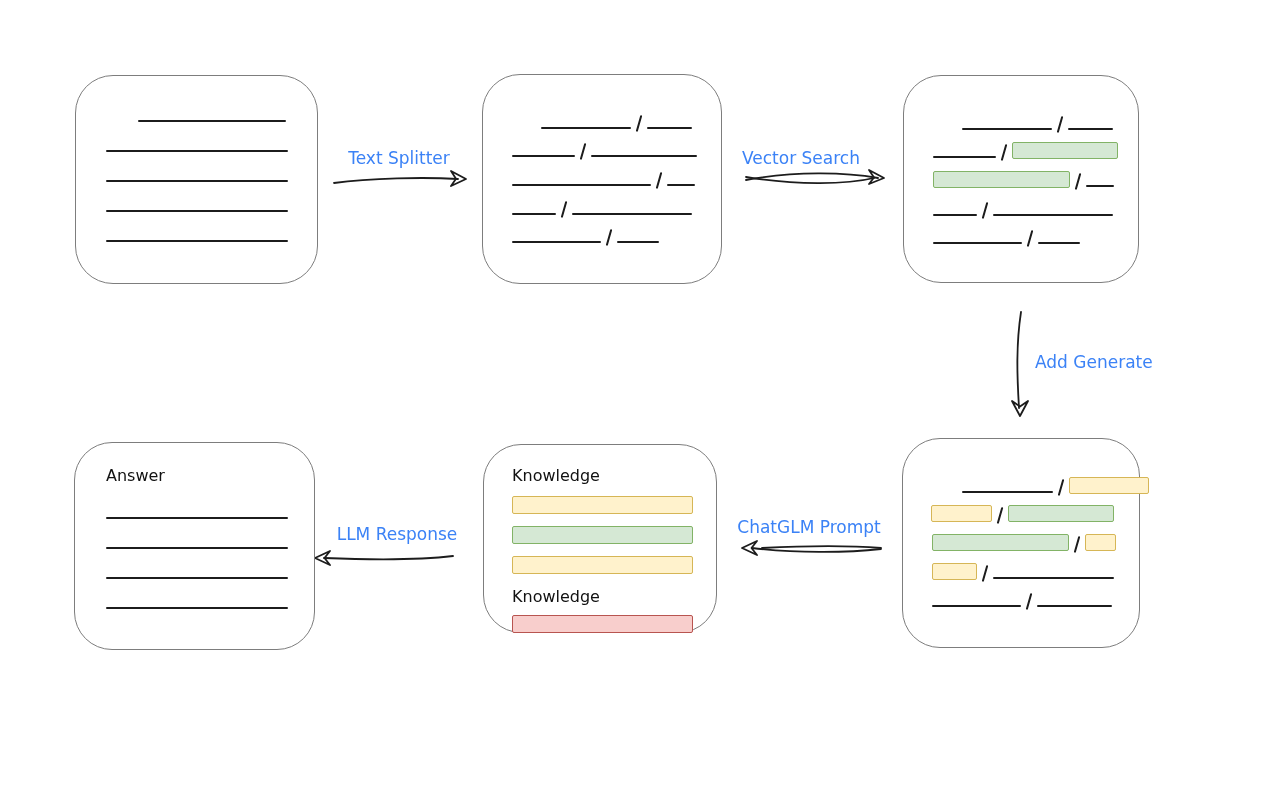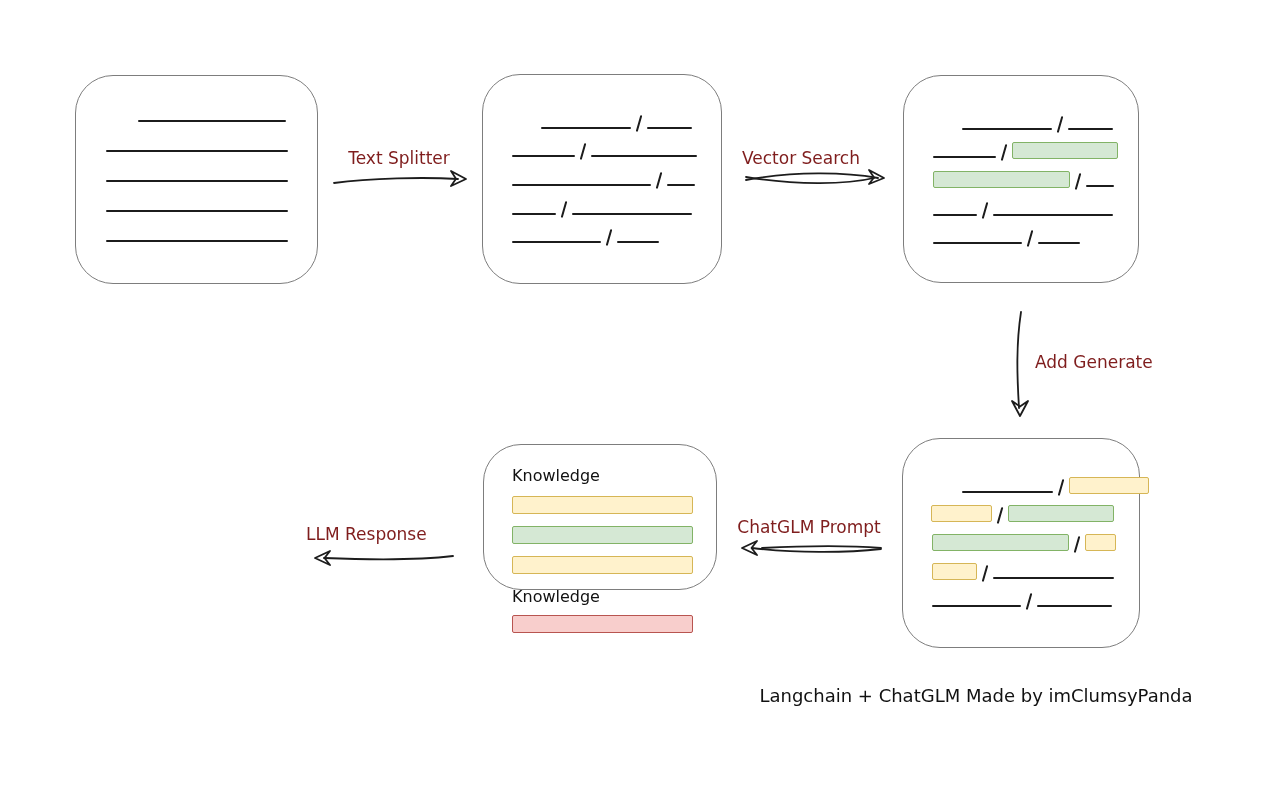--- a/index.html
+++ b/index.html
@@ -9,21 +9,21 @@
   svg.arrows{position:absolute;left:0;top:0;pointer-events:none;}
   svg.arrows path{stroke:var(--ink,#1c1c1c);stroke-width:1.8;fill:none;
                   stroke-linecap:round;stroke-linejoin:round;}
 
   .box{position:absolute;background:#fff;border:1.4px solid var(--box-border,#7d7d7d);
        border-radius:38px;box-sizing:border-box;}
   .b1{left:75px;top:75px;width:243px;height:209px;}
   .b2{left:482px;top:74px;width:240px;height:210px;}
   .b3{left:903px;top:75px;width:236px;height:208px;}
   .b4{left:902px;top:438px;width:238px;height:210px;}
-  .b5{left:483px;top:444px;width:234px;height:146px;}
+  .b5{left:483px;top:444px;width:234px;height:189px;}
   .b6{left:74px;top:442px;width:241px;height:208px;}
 
   .rows{display:flex;flex-direction:column;}
   .row{display:flex;align-items:flex-end;height:28.7px;}
   .b1 .rows{padding-top:16px;}
   .b1 .row{height:30px;}
   .b2 .rows,.b3 .rows,.b4 .rows{padding-top:25px;}
   .b6 .rows{padding-top:4px;}
   .b6 .row{height:30px;}
 
@@ -41,26 +41,26 @@
   .b5 .heading.q{margin-top:14px;}
   .b6 .heading{margin:24px 0 0 31px;}
   .pbars{margin-left:28px;}
   .pbars .pbar{width:181px;height:18px;box-sizing:border-box;border-radius:2px;margin-bottom:12px;}
   .pbars.first{margin-top:11px;}
   .pbars.second{margin-top:9px;}
   .pbar.yellow{background:var(--yellow-fill);border:1.6px solid var(--yellow-stroke);}
   .pbar.green{background:var(--green-fill);border:1.6px solid var(--green-stroke);}
   .pbar.red{background:var(--red-fill);border:1.6px solid var(--red-stroke);}
 
-  .label{position:absolute;font-size:17px;color:#7f1d1d;white-space:nowrap;}
+  .label{position:absolute;font-size:17px;color:#3b82f6;white-space:nowrap;}
   .l-ts{left:333px;top:148px;width:132px;text-align:center;}
   .l-vs{left:742px;top:148px;width:140px;}
   .l-ac{left:1035px;top:352px;}
   .l-gp{left:733px;top:517px;width:152px;text-align:center;}
-  .l-lr{left:306px;top:524px;width:132px;text-align:left;}
+  .l-lr{left:331px;top:524px;width:132px;text-align:center;}
   .caption{position:absolute;left:700px;top:685px;width:552px;text-align:center;
            font-size:18px;color:#111;}
 </style>
 </head>
 <body>
 
 <div class="canvas">
 
   <svg class="arrows" width="1262" height="792" viewBox="0 0 1262 792">
     <g>
@@ -203,21 +203,37 @@
         <div class="pbar yellow"></div>
         <div class="pbar green"></div>
         <div class="pbar yellow"></div>
       </div>
     <div class="heading q">Knowledge</div>
     <div class="pbars second">
         <div class="pbar red"></div>
       </div>
   </div>
 
+  <div class="box b6">
+    <div class="heading">Answer</div>
+    <div class="rows">
+        <div class="row" style="padding-left: 31px;">
+          <span class="cell line" style="width: 182px;"></span>
+        </div>
+        <div class="row" style="padding-left: 31px;">
+          <span class="cell line" style="width: 182px;"></span>
+        </div>
+        <div class="row" style="padding-left: 31px;">
+          <span class="cell line" style="width: 182px;"></span>
+        </div>
+        <div class="row" style="padding-left: 31px;">
+          <span class="cell line" style="width: 182px;"></span>
+        </div>
+      </div>
+  </div>
 
   <div class="label l-ts">Text Splitter</div>
   <div class="label l-vs">Vector Search</div>
   <div class="label l-ac">Add Generate</div>
   <div class="label l-gp">ChatGLM Prompt</div>
   <div class="label l-lr">LLM Response</div>
 
-  <div class="caption">Langchain + ChatGLM Made by imClumsyPanda</div>
 </div>
 
 </body></html>

